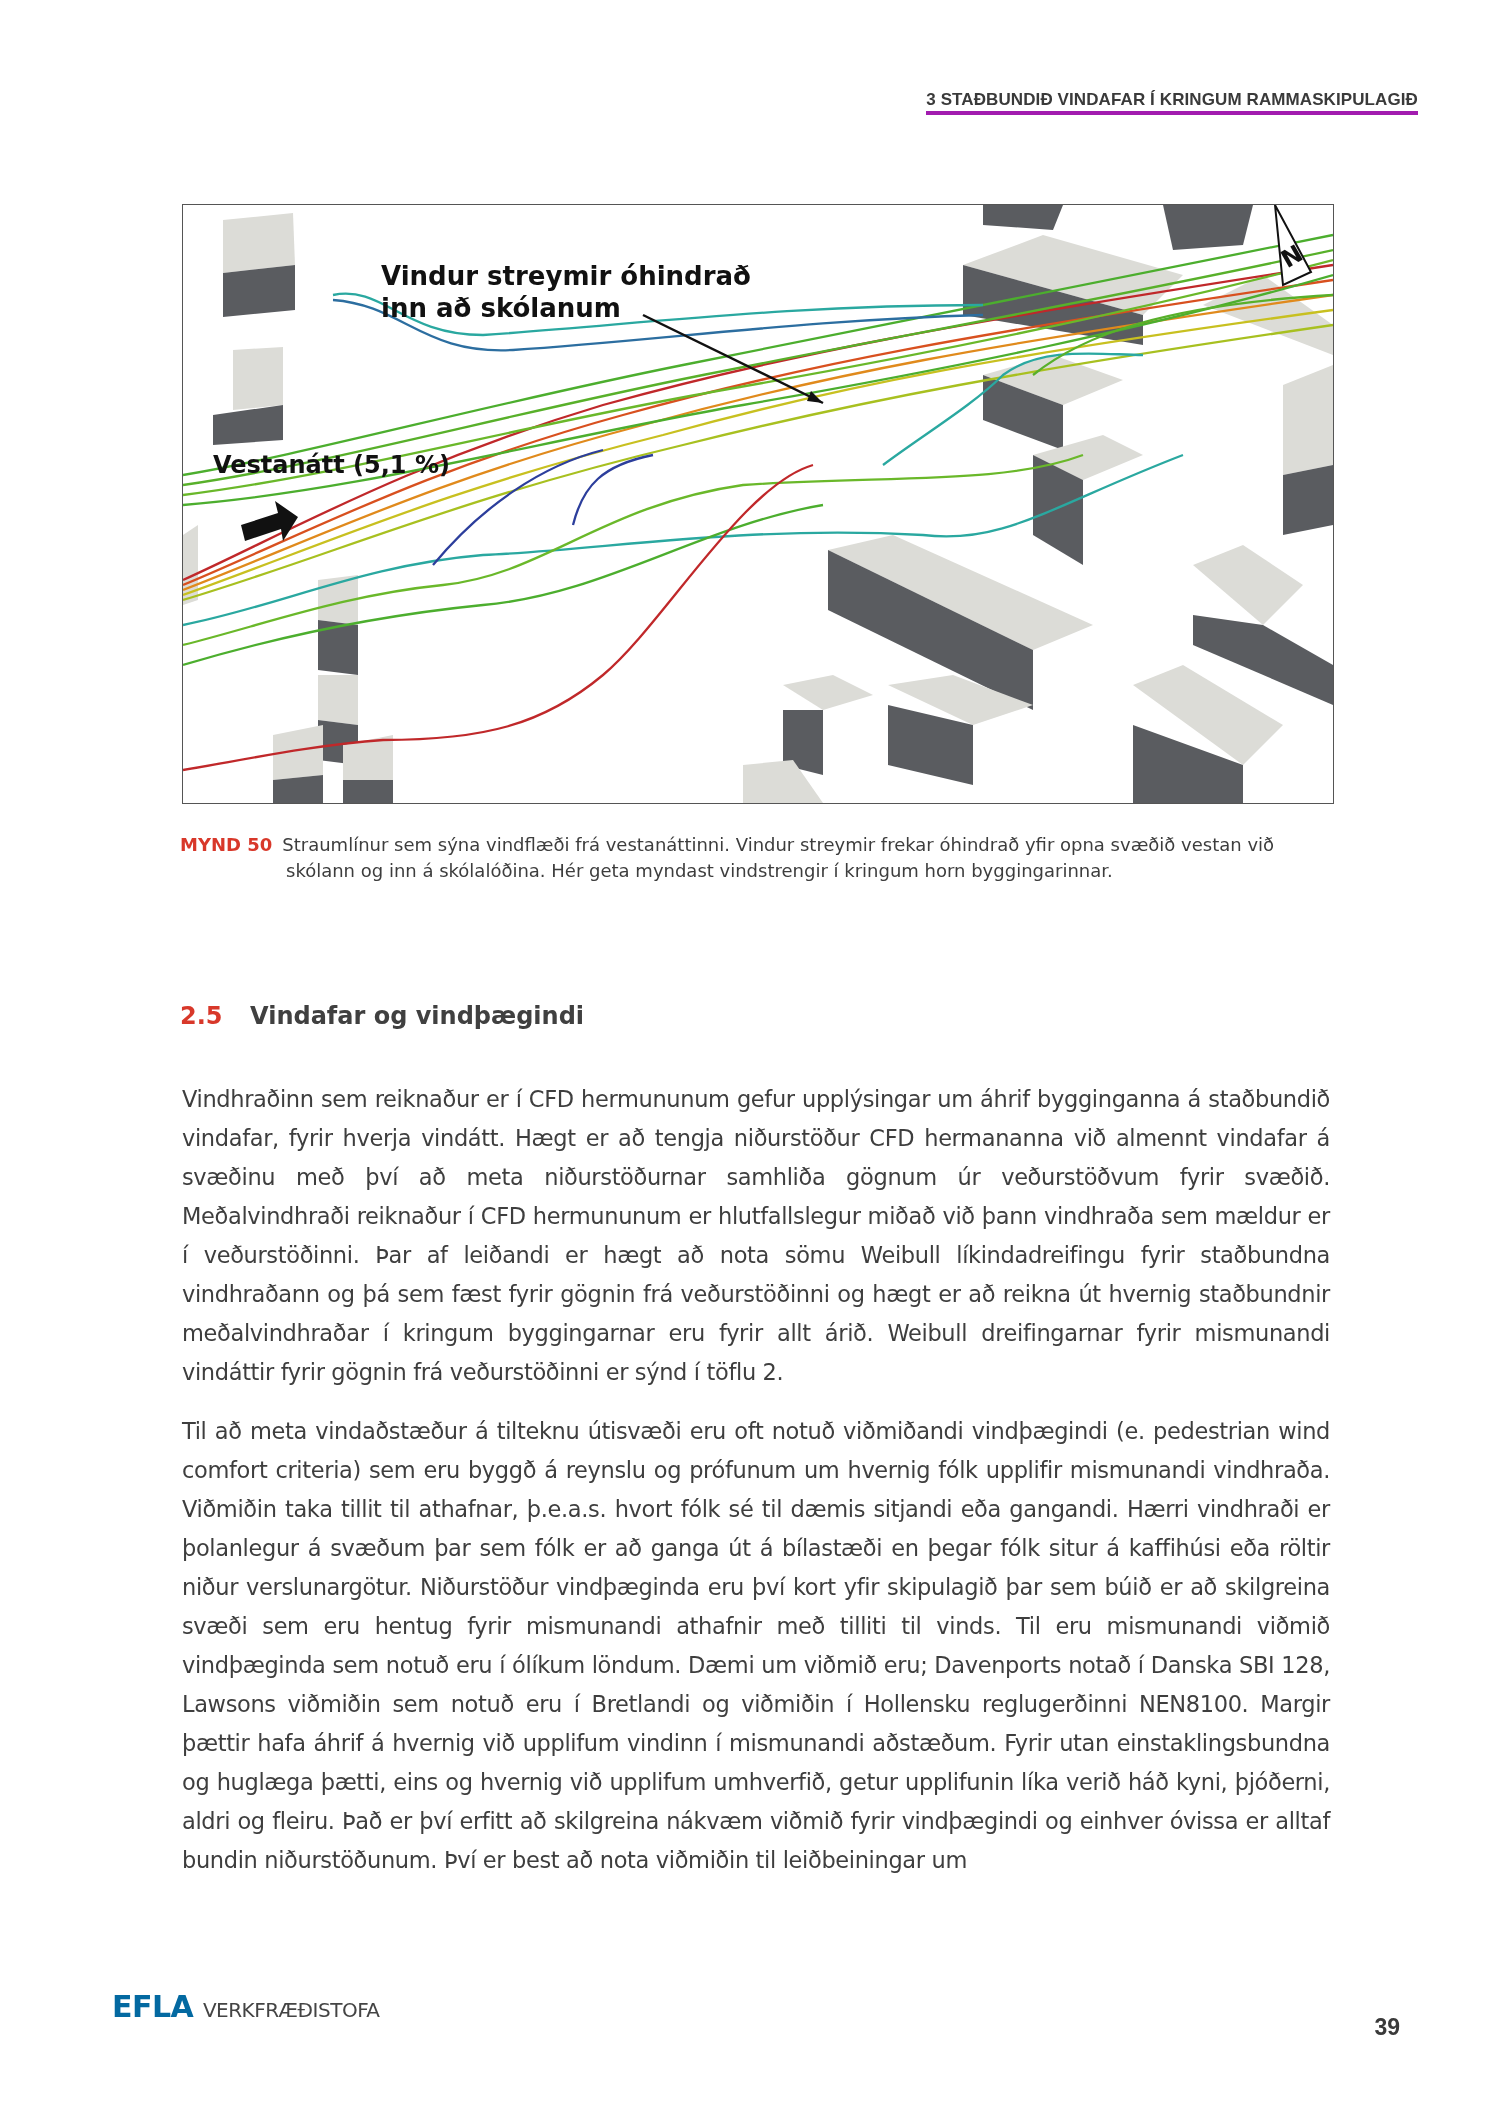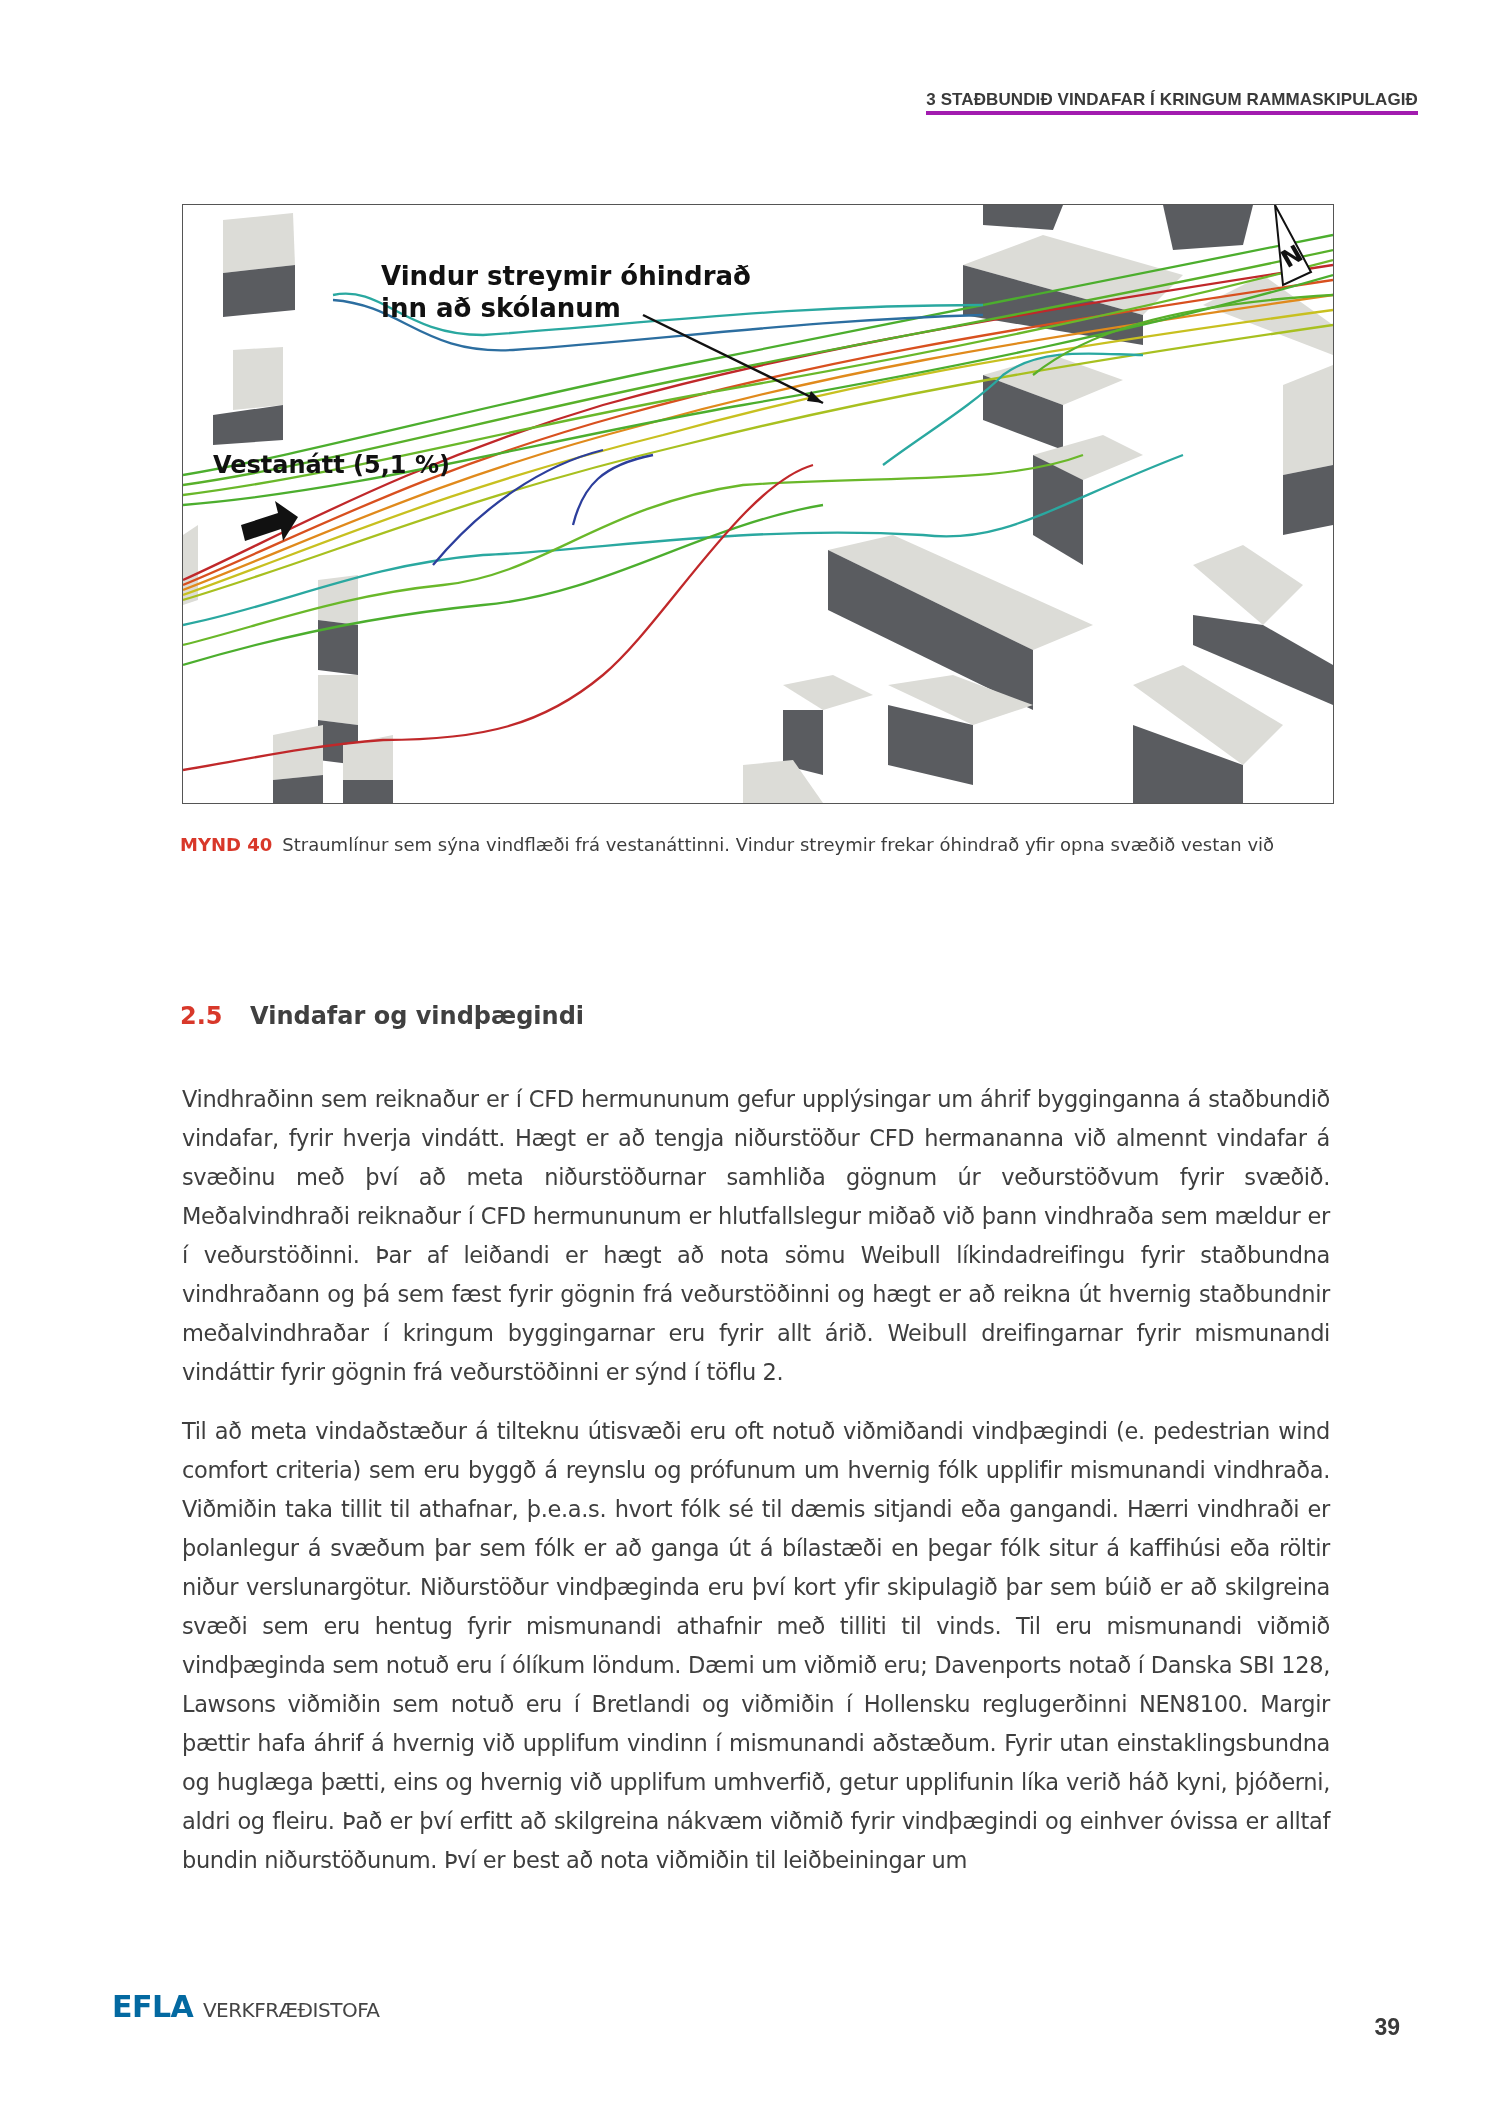--- a/index.html
+++ b/index.html
@@ -107,21 +107,22 @@
       <text x="1100" y="62" font-size="24" class="fig-label" transform="rotate(-30 1105 55)">N</text>
     </g>
 
     <text x="198" y="80" font-size="26" class="fig-label">Vindur streymir óhindrað</text>
     <text x="198" y="112" font-size="26" class="fig-label">inn að skólanum</text>
     <text x="30" y="268" font-size="24" class="fig-label">Vestanátt (5,1 %)</text>
   </svg>
 </div>
 
 <div class="caption">
-  <span class="cap-line1"><span class="cap-num">MYND 40</span><span>Straumlínur sem sýna vindflæði frá vestanáttinni.  Vindur streymir frekar óhindrað yfir opna svæðið vestan við</span></span>
+  <span class="cap-line1"><span class="cap-num">MYND 50</span><span>Straumlínur sem sýna vindflæði frá vestanáttinni.  Vindur streymir frekar óhindrað yfir opna svæðið vestan við</span></span>
+  <span class="cap-line2">skólann og inn á skólalóðina. Hér geta myndast vindstrengir í kringum horn byggingarinnar.</span>
 </div>
 
 <div class="section-head">
   <span class="sec-num">2.5</span><span>Vindafar og vindþægindi</span>
 </div>
 
 <div class="body-text para1">Vindhraðinn sem reiknaður er í CFD hermununum gefur upplýsingar um áhrif bygginganna á staðbundið vindafar, fyrir hverja vindátt. Hægt er að tengja niðurstöður CFD hermananna við almennt vindafar á svæðinu með því að meta niðurstöðurnar samhliða gögnum úr veðurstöðvum fyrir svæðið. Meðalvindhraði reiknaður í CFD hermununum er hlutfallslegur miðað við þann vindhraða sem mældur er í veðurstöðinni. Þar af leiðandi er hægt að nota sömu Weibull líkindadreifingu fyrir staðbundna vindhraðann og þá sem fæst fyrir gögnin frá veðurstöðinni og hægt er að reikna út hvernig staðbundnir meðalvindhraðar í kringum byggingarnar eru fyrir allt árið. Weibull dreifingarnar fyrir mismunandi vindáttir fyrir gögnin frá veðurstöðinni er sýnd í töflu 2.</div>
 <div class="body-text para2">Til að meta vindaðstæður á tilteknu útisvæði eru oft notuð viðmiðandi vindþægindi (e. pedestrian wind comfort criteria) sem eru byggð á reynslu og prófunum um hvernig fólk upplifir mismunandi vindhraða. Viðmiðin taka tillit til athafnar, þ.e.a.s. hvort fólk sé til dæmis sitjandi eða gangandi. Hærri vindhraði er þolanlegur á svæðum þar sem fólk er að ganga út á bílastæði en þegar fólk situr á kaffihúsi eða röltir niður verslunargötur. Niðurstöður vindþæginda eru því kort yfir skipulagið þar sem búið er að skilgreina svæði sem eru hentug fyrir mismunandi athafnir með tilliti til vinds. Til eru mismunandi viðmið vindþæginda sem notuð eru í ólíkum löndum. Dæmi um viðmið eru; Davenports notað í Danska SBI 128, Lawsons viðmiðin sem notuð eru í Bretlandi og viðmiðin í Hollensku reglugerðinni NEN8100. Margir þættir hafa áhrif á hvernig við upplifum vindinn í mismunandi aðstæðum. Fyrir utan einstaklingsbundna og huglæga þætti, eins og hvernig við upplifum umhverfið, getur upplifunin líka verið háð kyni, þjóðerni, aldri og fleiru. Það er því erfitt að skilgreina nákvæm viðmið fyrir vindþægindi og einhver óvissa er alltaf bundin niðurstöðunum. Því er best að nota viðmiðin til leiðbeiningar um</div>
 
 <div class="footer-logo">

